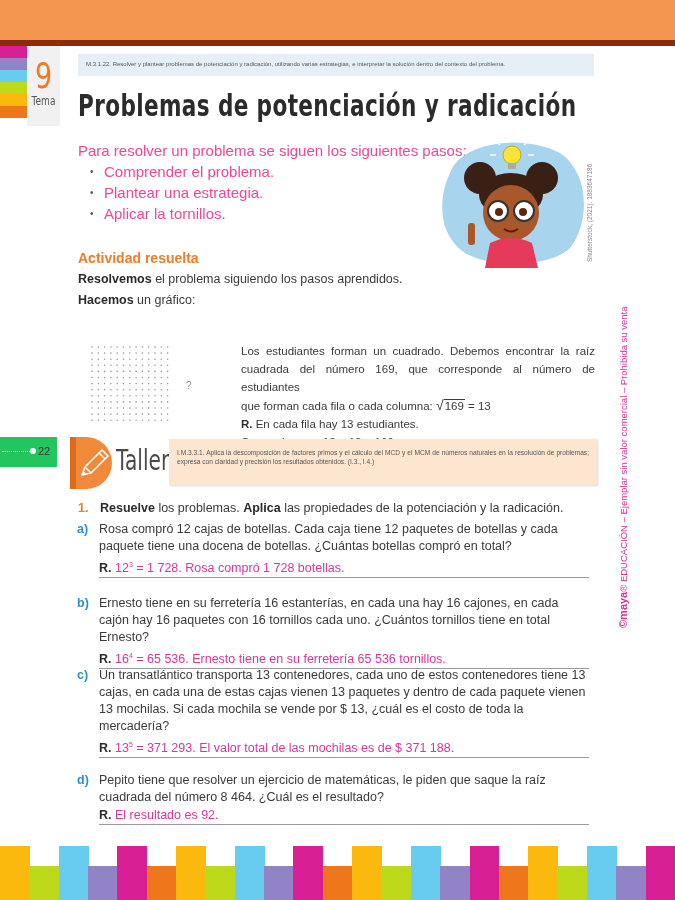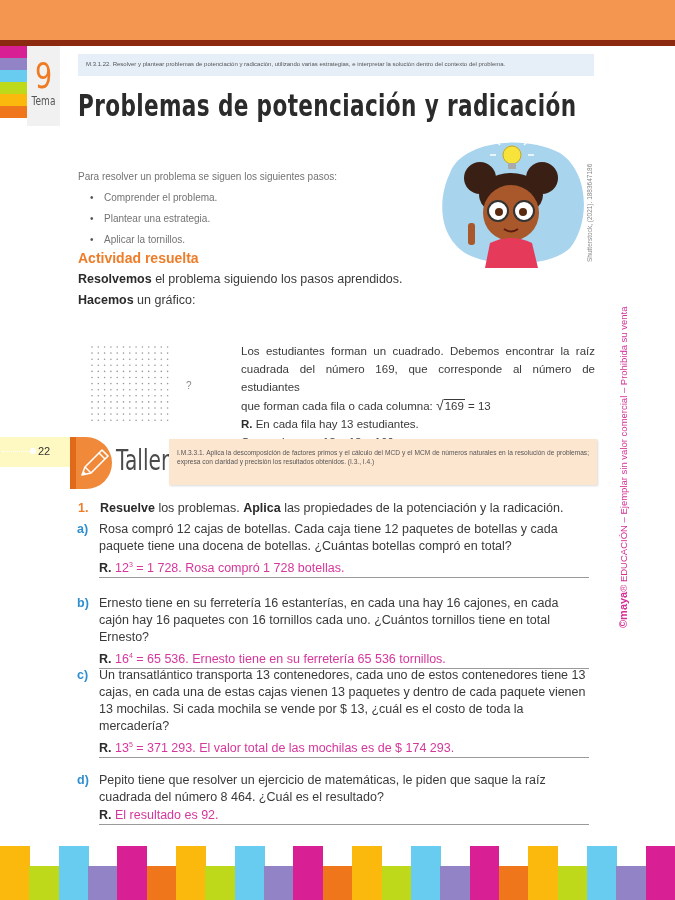--- a/index.html
+++ b/index.html
@@ -13,21 +13,21 @@
   .side-stack div { height: 12px; }
 
   .tema-box { position: absolute; left: 27px; top: 46px; width: 33px; height: 80px; background: #f1f1f1; text-align: center; }
   .tema-num { display: block; font-family: "DejaVu Sans", sans-serif; font-size: 36px; line-height: 44px; color: #f07a22; margin-top: 8px; transform: scaleX(0.75); }
   .tema-label { display: block; font-family: "DejaVu Sans", sans-serif; font-size: 12px; color: #555; transform: scaleX(0.75); margin-top: -4px; }
 
   .dcd-box { position: absolute; left: 78px; top: 54px; width: 516px; height: 22px; background: #e6eff8; font-size: 6px; color: #555; padding: 7px 8px; white-space: nowrap; overflow: hidden; }
 
   .page-title { position: absolute; left: 78px; top: 88px; font-family: "DejaVu Sans", sans-serif; font-size: 30px; color: #2b2b2b; white-space: nowrap; transform: scaleX(0.72); transform-origin: left top; letter-spacing: 0.5px; }
 
-  .intro { position: absolute; left: 78px; top: 140px; font-size: 10px; line-height: 21px; color: #737373; margin-top: 26px; }
+  .intro { position: absolute; left: 78px; top: 140px; font-size: 15px; line-height: 21px; color: #ec4899; }
   .steps { list-style: none; margin-left: 12px; }
   .steps li { position: relative; padding-left: 14px; }
   .steps li::before { content: "•"; position: absolute; left: 0; top: 0; font-size: 10px; color: #555; }
 
   .illustration { position: absolute; left: 430px; top: 133px; width: 160px; height: 135px; }
   .credit { position: absolute; left: 586px; top: 262px; transform: rotate(-90deg); transform-origin: left top; font-size: 6.5px; color: #888; white-space: nowrap; }
 
   .act-heading { position: absolute; left: 78px; top: 250px; font-size: 14px; font-weight: bold; color: #ee7d29; }
   .act-text { position: absolute; left: 78px; top: 270px; width: 520px; font-size: 12.5px; line-height: 18px; color: #3a3a3a; }
   .act-text p { margin-bottom: 3px; }
@@ -36,21 +36,21 @@
 
   .grid-box { position: absolute; left: 89px; top: 344px; width: 84px; height: 80px; }
   .grid-q { position: absolute; left: 186px; top: 380px; font-size: 10px; color: #888; }
 
   .explain { position: absolute; left: 241px; top: 342px; width: 354px; font-size: 11.5px; line-height: 18px; color: #3a3a3a; }
   .explain .justify { text-align: justify; }
   .sqrt { display: inline-block; position: relative; }
   .sqrt .rad-sign { font-size: 14px; }
   .sqrt .rad-body { border-top: 1px solid #3a3a3a; padding: 0 1px; }
 
-  .page-num-tab { position: absolute; left: 0; top: 437px; width: 70px; height: 30px; background: #fef9c3; }
+  .page-num-tab { position: absolute; left: 0; top: 437px; width: 57px; height: 30px; background: #22c55e; }
   .page-num-dots { position: absolute; left: 2px; top: 14px; width: 30px; border-top: 1px dotted #fff; }
   .page-num-dot { position: absolute; left: 30px; top: 11px; width: 6px; height: 6px; border-radius: 50%; background: #fff; }
   .page-num { position: absolute; left: 38px; top: 8px; font-size: 11px; color: #333; }
 
   .taller-wrap { position: absolute; left: 70px; top: 437px; width: 525px; height: 52px; padding-left: 24px; }
   .taller-shape { position: absolute; left: 0; top: 0; width: 42px; height: 52px; background: #f08a3a; border-radius: 0 26px 26px 0; }
   .taller-shape-edge { position: absolute; left: 0; top: 0; width: 6px; height: 52px; background: #e06a1a; }
   .pencil-icon { position: absolute; left: 6px; top: 10px; width: 36px; height: 32px; }
   .taller-label { position: absolute; left: 46px; top: 7px; font-family: "DejaVu Sans", sans-serif; font-size: 28px; color: #4a4a4a; transform: scaleX(0.72); transform-origin: left top; }
   .taller-box { position: absolute; left: 99px; top: 2px; width: 428px; height: 46px; background: #fde6d0; box-shadow: 1px 1px 2px rgba(0,0,0,0.15); padding: 9px 8px; font-size: 6.6px; line-height: 9px; color: #555; text-align: justify; }
@@ -351,21 +351,21 @@
     <span class="r-label" style="margin-left:-20px">R.</span>
     <span class="answer-text"><span>16</span><sup>4</sup><span> =  65 536. Ernesto tiene en su ferretería 65 536 tornillos.</span></span>
   </div>
 </div>
 
 <div class="item" style="top:667px">
   <span class="item-letter">c)</span>
   <p>Un transatlántico transporta 13 contenedores, cada uno de estos contenedores tiene 13 cajas, en cada una de estas cajas vienen 13 paquetes y dentro de cada paquete vienen 13 mochilas. Si cada mochila se vende por $ 13, ¿cuál es el costo de toda la mercadería?</p>
   <div class="answer-line" style="left:0;width:490px;padding-left:20px">
     <span class="r-label" style="margin-left:-20px">R.</span>
-    <span class="answer-text"><span>13</span><sup>5</sup><span> = 371 293. El valor total de las mochilas es de $ 174 293.</span></span>
+    <span class="answer-text"><span>13</span><sup>5</sup><span> = 371 293. El valor total de las mochilas es de $ 371 188.</span></span>
   </div>
 </div>
 
 <div class="item" style="top:772px">
   <span class="item-letter">d)</span>
   <p>Pepito tiene que resolver un ejercicio de matemáticas, le piden que saque la raíz cuadrada del número 8 464. ¿Cuál es el resultado?</p>
   <div class="answer-line" style="left:0;width:490px;padding-left:20px">
     <span class="r-label" style="margin-left:-20px">R.</span>
     <span class="answer-text"><span>El resultado es 92.</span></span>
   </div>

